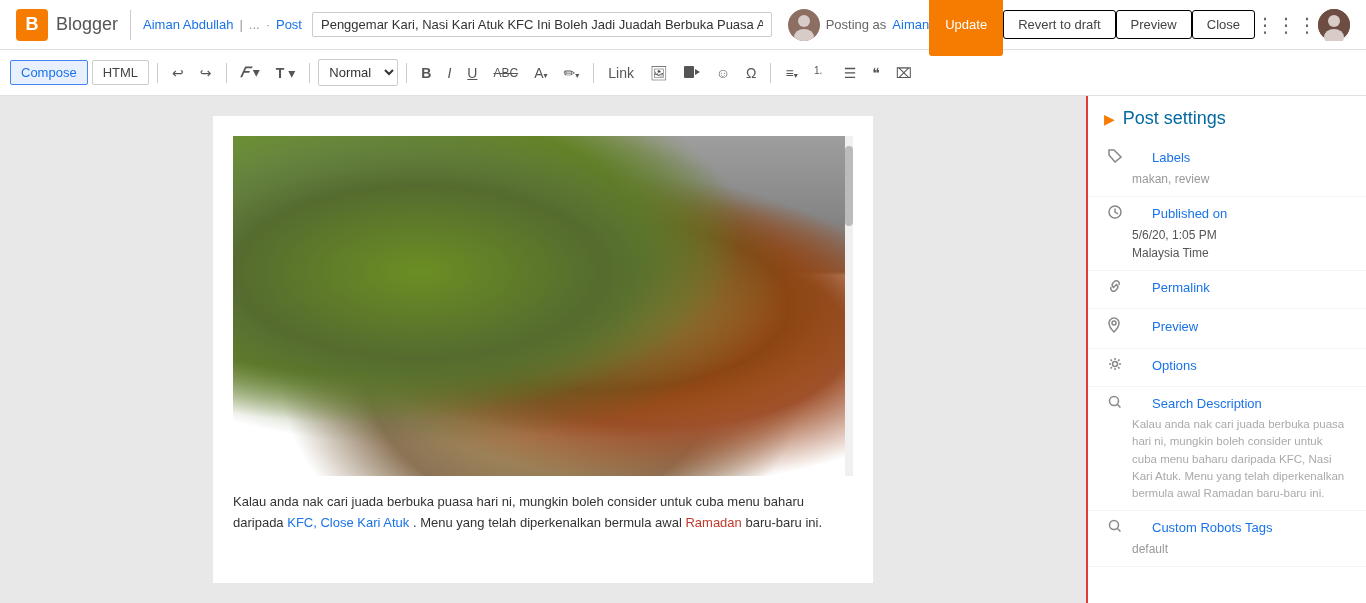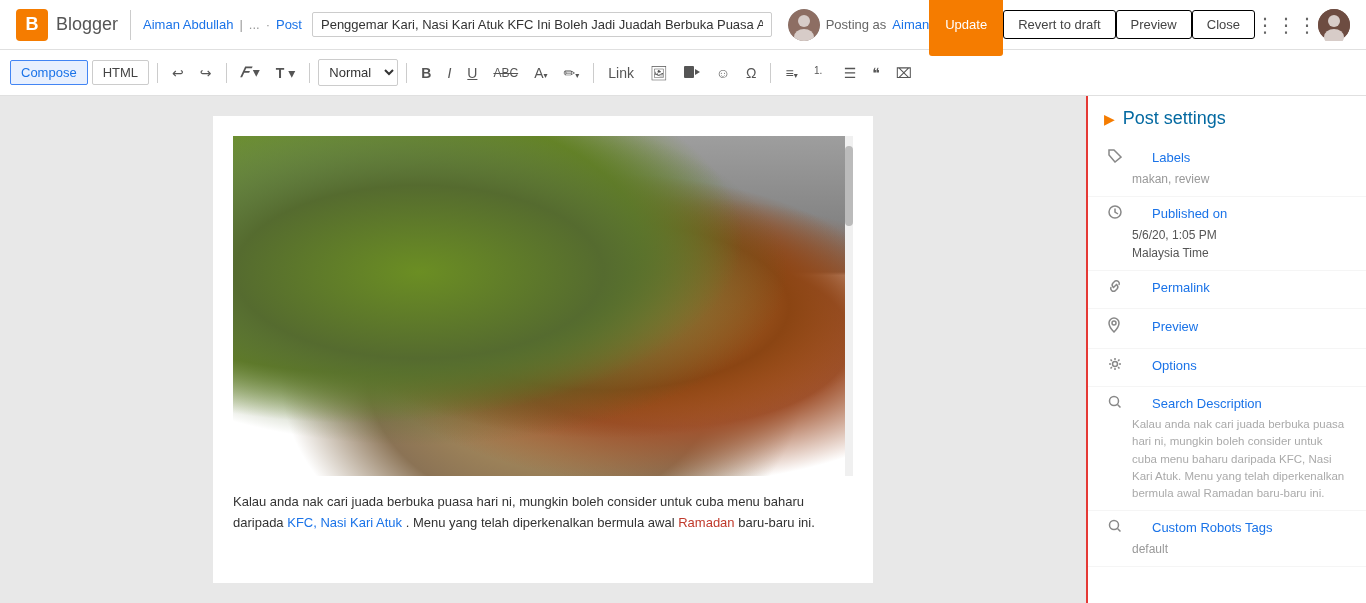--- a/index.html
+++ b/index.html
@@ -422,21 +422,21 @@
         <div class="food-img"></div>
         <div class="scrollbar-track">
           <div class="scrollbar-thumb"></div>
         </div>
       </div>
 
       <div id="editor-text">
         <span>Kalau anda nak cari juada berbuka puasa hari ni, mungkin boleh consider untuk cuba menu baharu</span>
         <br>
         <span>daripada</span>
-        <span class="text-colored">KFC, Nasi Kari Atuk</span>
+        <span class="text-colored">KFC, Close Kari Atuk</span>
         <span>. Menu yang telah diperkenalkan bermula awal</span>
         <span class="text-colored-red">Ramadan</span>
         <span>baru-baru ini.</span>
       </div>
     </div>
   </div>
 
   <div id="right-panel">
 
     <div class="panel-section-header">

